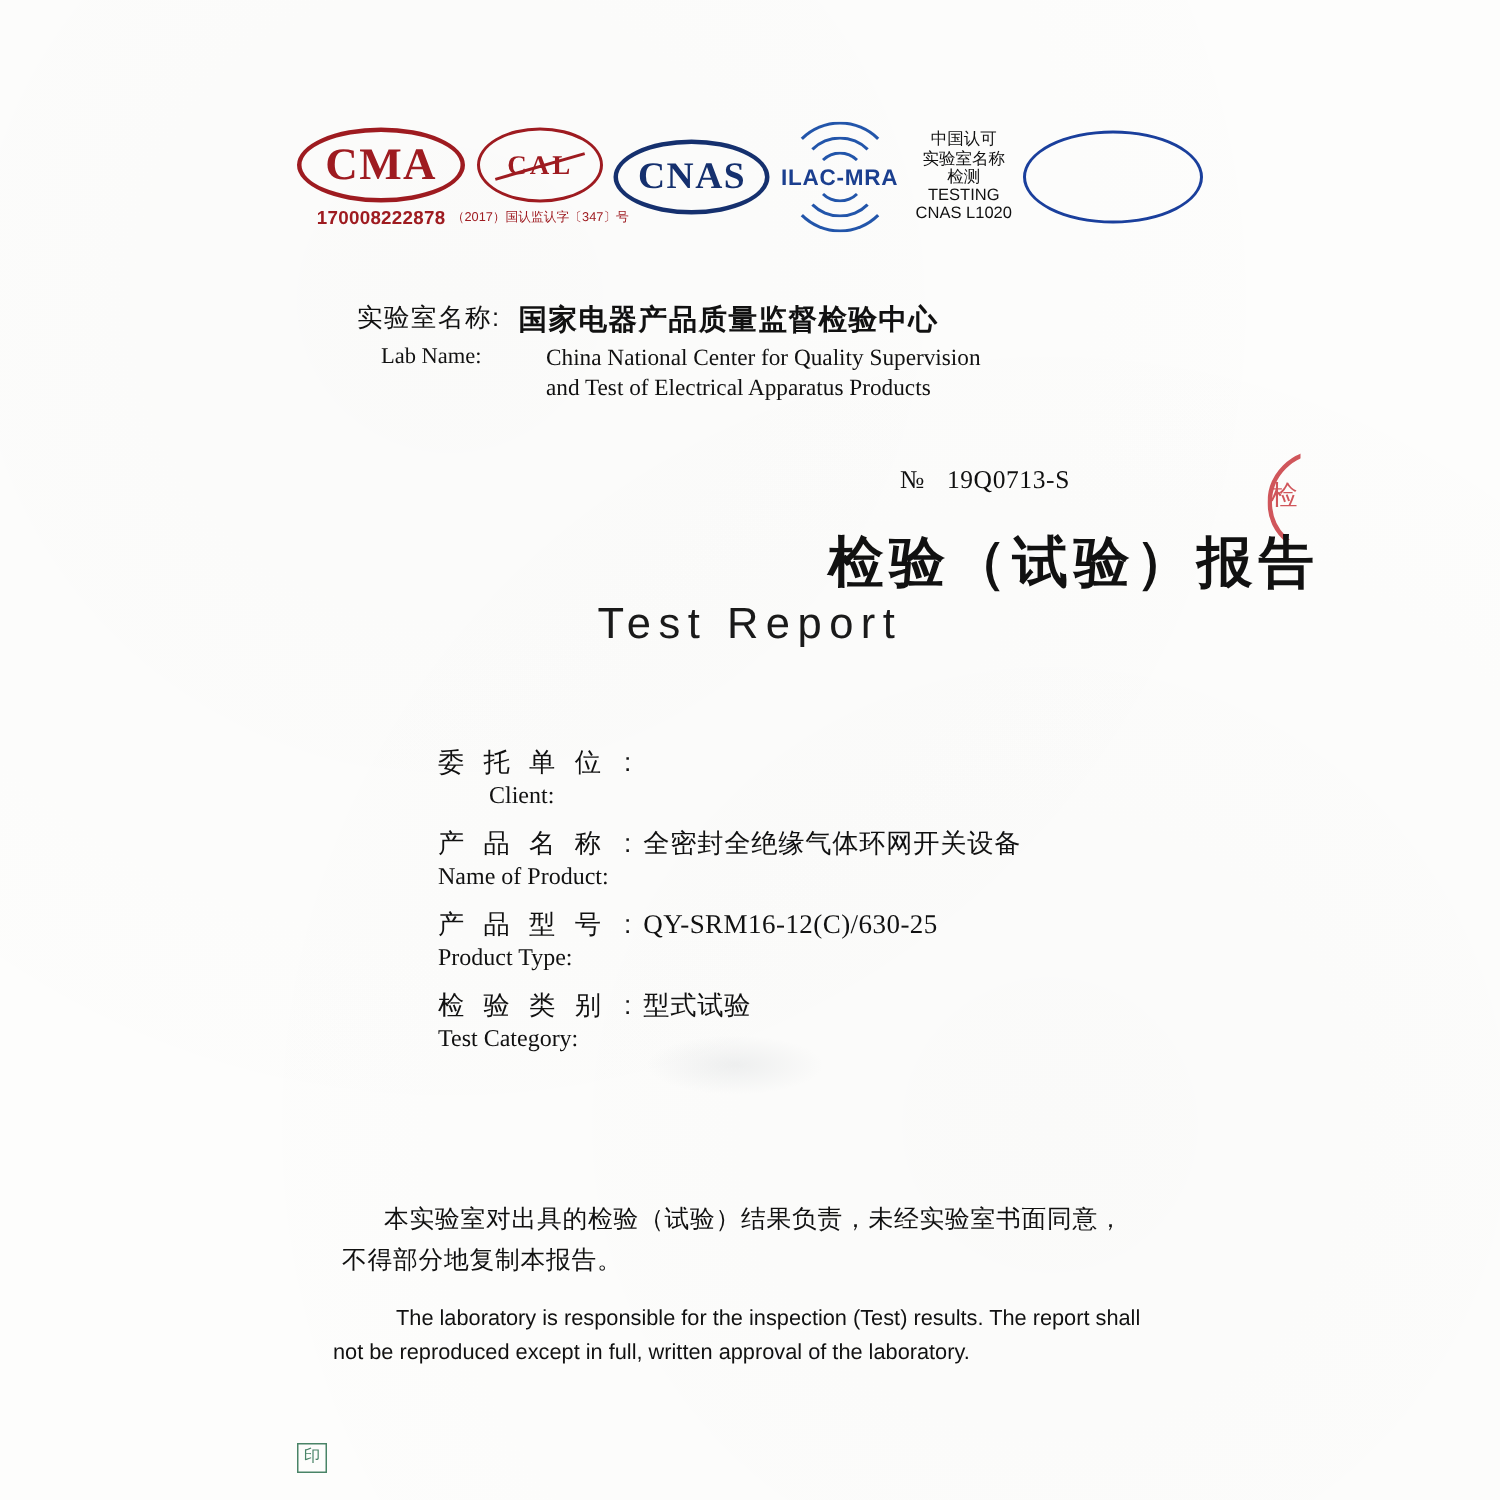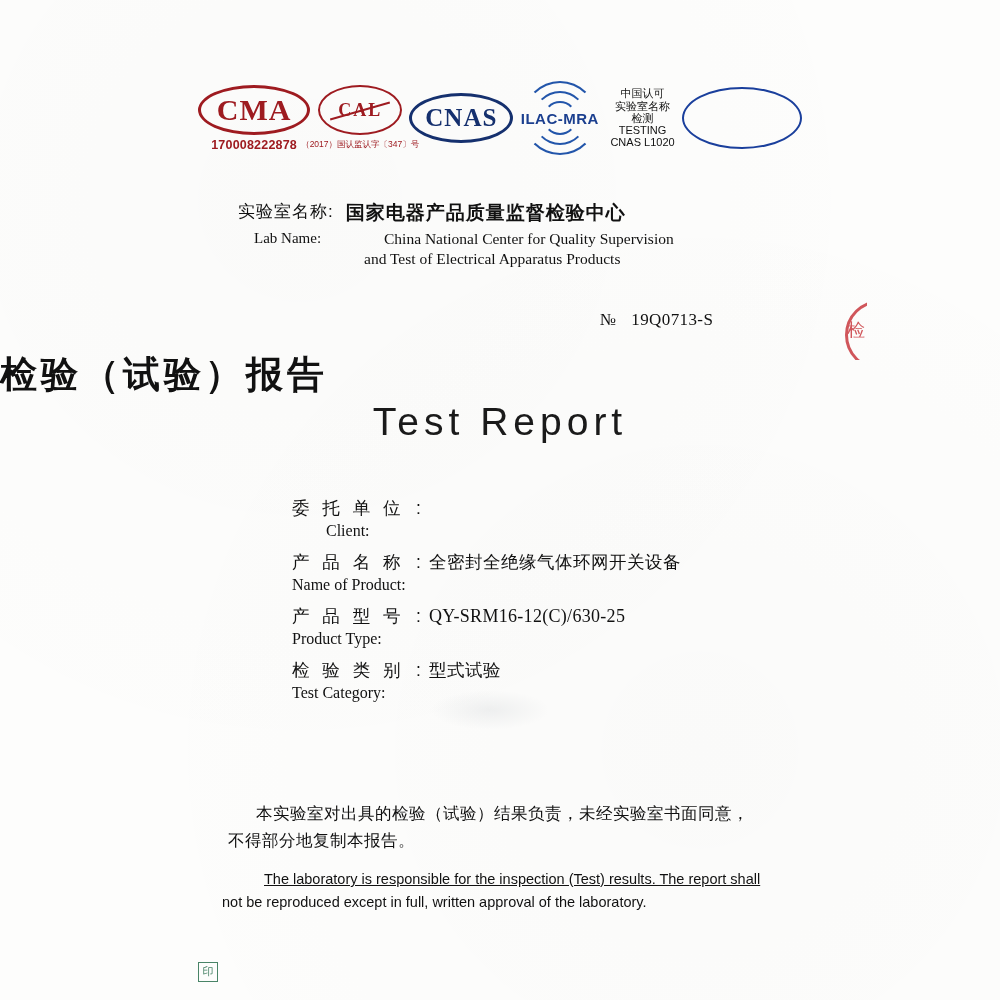--- a/index.html
+++ b/index.html
@@ -264,21 +264,21 @@
     color: #111;
     white-space: nowrap;
     width: 104px;
     text-align: left;
     margin-left: 16px;
   }
   .lab-value-en {
     font-size: 15.5px;
     margin-left: 6px;
   }
-  .lab-row.second { margin-top: 4px; gap: 20px; }
+  .lab-row.second { margin-top: 4px; }
   .lab-value-en2 {
     font-size: 15.5px;
     margin-left: 126px;
     margin-top: 2px;
     display: block;
   }
 
   
   .report-no {
     position: absolute;
@@ -324,34 +324,34 @@
     font-size: 18px;
     font-family: "Liberation Sans", sans-serif;
   }
 
   
   .title-zh {
     position: absolute;
     top: 350px;
     left: 0;
     width: 880px;
-    text-align: left;
+    text-align: right;
     font-family: "Liberation Sans", sans-serif;
     font-size: 37px;
     font-weight: bold;
     letter-spacing: 4px;
   }
   .title-en {
     position: absolute;
     top: 400px;
     left: 0;
     width: 1000px;
     text-align: center;
     font-family: "Liberation Sans", sans-serif;
-    font-size: 39px;
+    font-size: 29px;
     letter-spacing: 5px;
     color: #1a1a1a;
   }
 
   
   .fields {
     position: absolute;
     top: 496px;
     left: 292px;
     width: 600px;
@@ -411,21 +411,21 @@
   .note-zh .ind { padding-left: 28px; display: inline; }
   .note-en {
     position: absolute;
     top: 868px;
     left: 222px;
     width: 570px;
     font-family: "Liberation Sans", sans-serif;
     font-size: 14.5px;
     line-height: 1.6;
   }
-  .note-en .ind { padding-left: 42px; display: inline; text-decoration: underline; }
+  .note-en .ind { padding-left: 42px; display: inline; }
 
   
   .corner-seal {
     position: absolute;
     left: 198px;
     top: 962px;
     width: 18px;
     height: 18px;
     border: 1.5px solid #2a6f4e;
     color: #2a6f4e;

